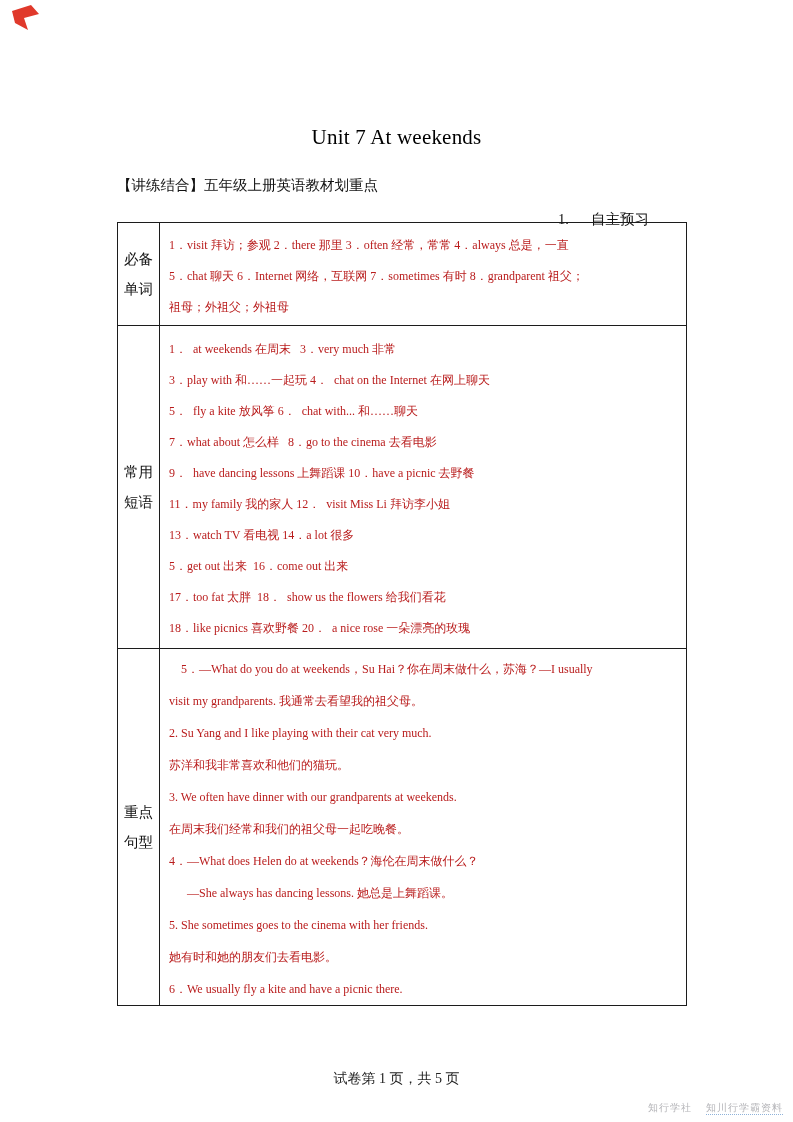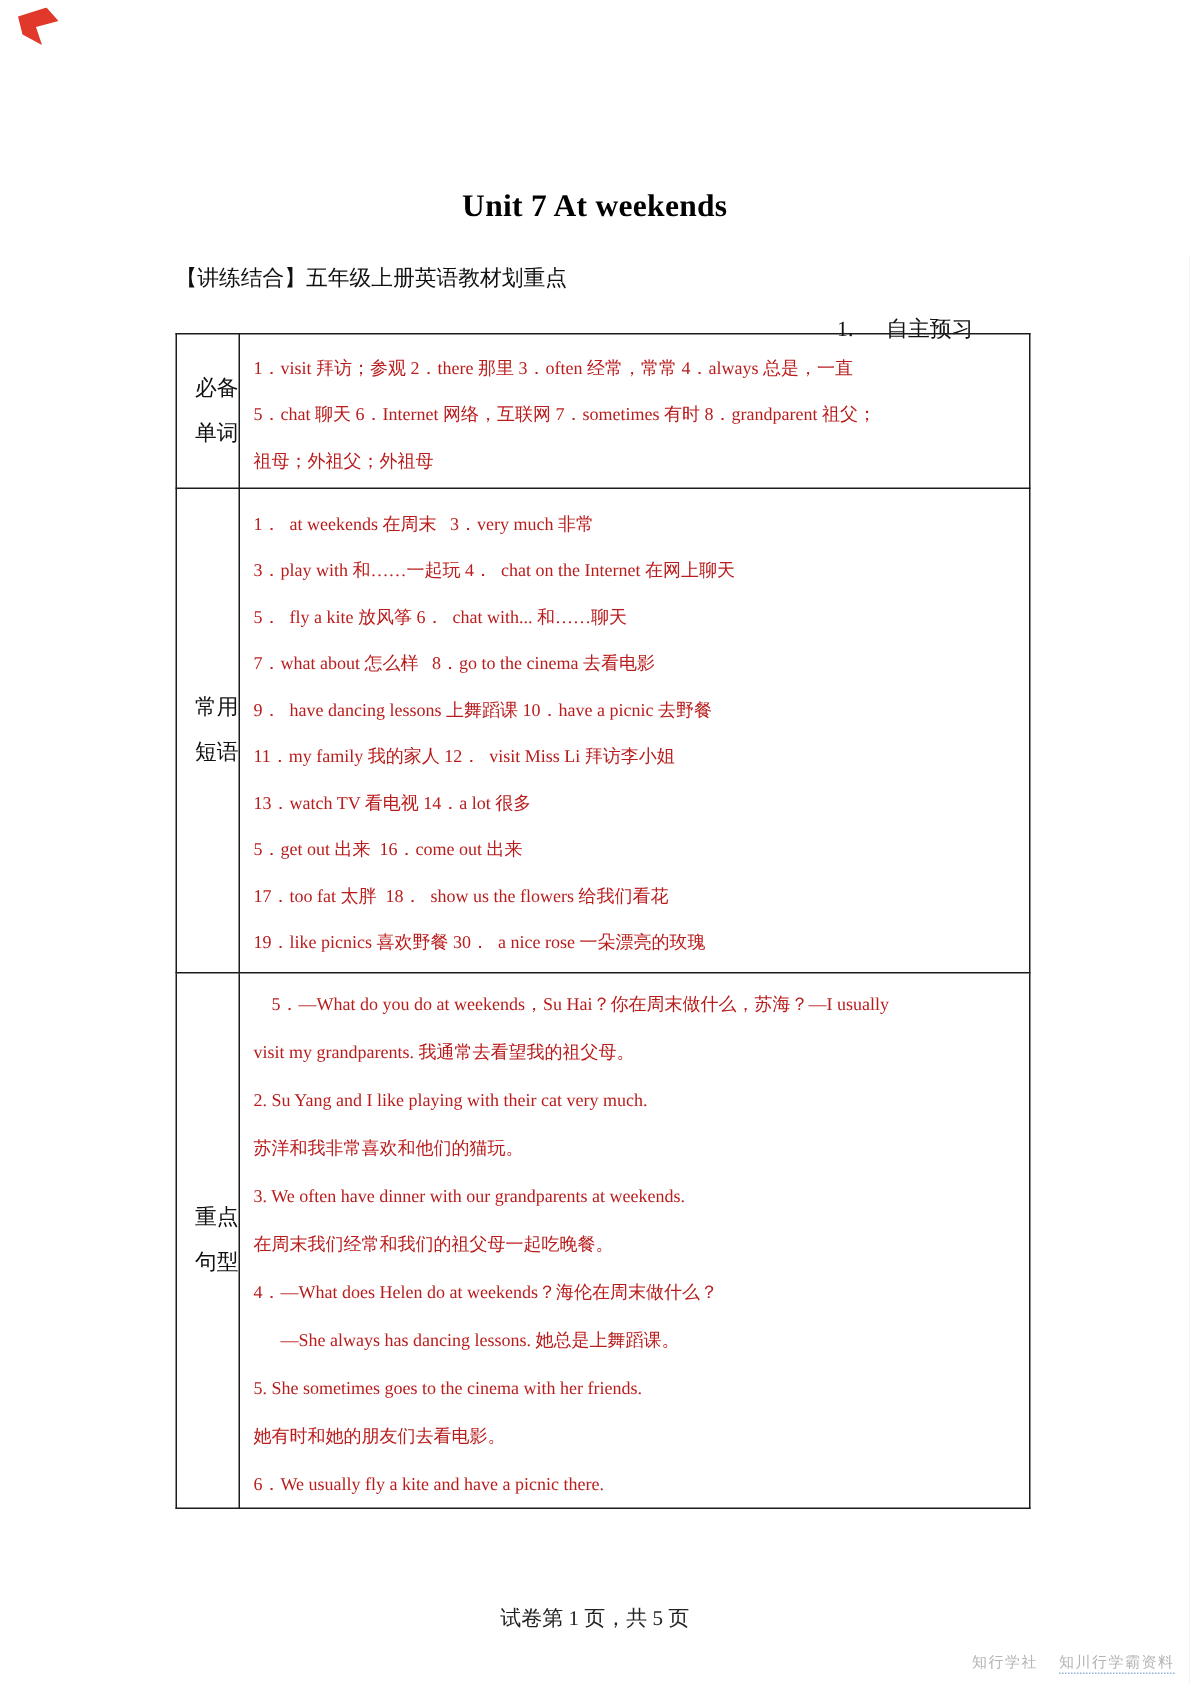--- a/index.html
+++ b/index.html
@@ -11,21 +11,21 @@
     font-family:"Liberation Serif","DejaVu Serif",serif;
     color:#1a1a1a;
     margin:0 auto;
     overflow:hidden;
   }
   .corner-mark {
     position:absolute; left:12px; top:5px; width:27px; height:25px;
   }
   .doc-title {
     position:absolute; top:125px; left:0; width:793px;
-    text-align:center; font-size:21px; font-weight:bold; color:#000;
+    text-align:center; font-size:21px; font-weight:normal; color:#000;
     letter-spacing:0.2px;
   }
   .doc-subtitle {
     position:absolute; top:176px; left:117px;
     font-size:14.5px; color:#111;
   }
   .section-heading {
     position:absolute; top:194px; left:558px;
     font-size:14.5px; color:#111;margin-top:16px;
   }
@@ -33,21 +33,21 @@
   table.sheet {
     position:absolute; left:117px; top:222px;
     width:570px; border-collapse:collapse; table-layout:fixed;
   }
   table.sheet td {
     border:1px solid #1c1c1c;
     vertical-align:middle;
     overflow:hidden;
   }
   td.row-label {
-    width:42px; text-align:right;
+    width:42px; text-align:center;
     font-size:14.5px; color:#111;
   }
   td.row-label .lbl { line-height:30px; }
   td.row-content { vertical-align:top; padding:4px 8px 0 9px; }
   .line {
     font-size:12px; color:#b91c1c;
     white-space:pre-wrap;
     line-height:31px;
   }
   tr.r1 { height:103px; }
@@ -108,21 +108,21 @@
       <td class="row-content">
         <div class="line">1．  at weekends 在周末   3．very much 非常</div>
         <div class="line">3．play with 和……一起玩 4．  chat on the Internet 在网上聊天</div>
         <div class="line">5．  fly a kite 放风筝 6．  chat with... 和……聊天</div>
         <div class="line">7．what about 怎么样   8．go to the cinema 去看电影</div>
         <div class="line">9．  have dancing lessons 上舞蹈课 10．have a picnic 去野餐</div>
         <div class="line">11．my family 我的家人 12．  visit Miss Li 拜访李小姐</div>
         <div class="line">13．watch TV 看电视 14．a lot 很多</div>
         <div class="line">5．get out 出来  16．come out 出来</div>
         <div class="line">17．too fat 太胖  18．  show us the flowers 给我们看花</div>
-        <div class="line">19．like picnics 喜欢野餐 30．  a nice rose 一朵漂亮的玫瑰</div>
+        <div class="line">18．like picnics 喜欢野餐 20．  a nice rose 一朵漂亮的玫瑰</div>
       </td>
     </tr>
     <tr class="r3">
       <td class="row-label">
         <div class="lbl">重点</div>
         <div class="lbl">句型</div>
       </td>
       <td class="row-content">
         <div class="line">    5．—What do you do at weekends，Su Hai？你在周末做什么，苏海？—I usually</div>
         <div class="line">visit my grandparents. 我通常去看望我的祖父母。</div>

